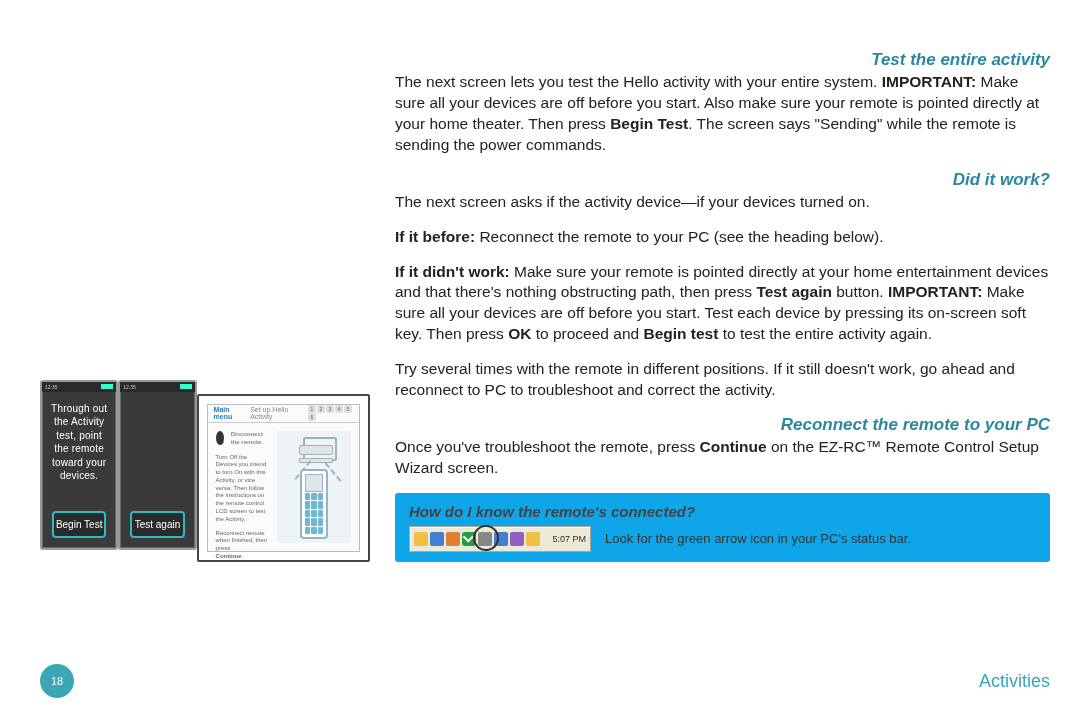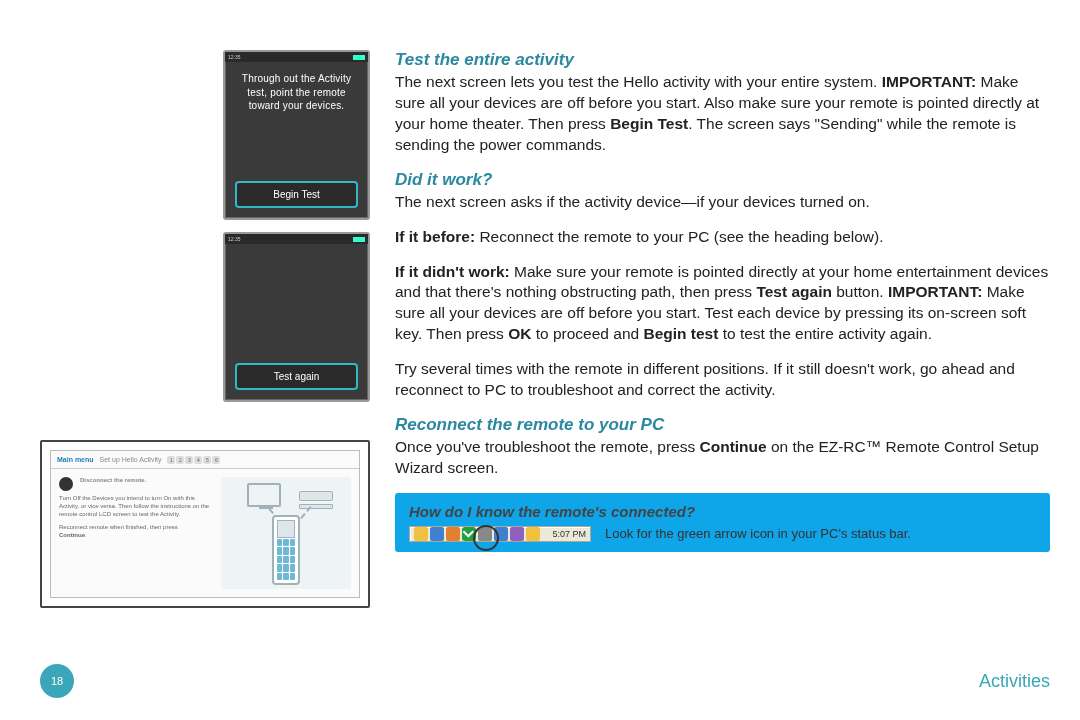--- a/index.html
+++ b/index.html
@@ -6,21 +6,21 @@
   body {
     font-family: Arial, Helvetica, sans-serif;
     background: #fff;
     width: 1080px;
     height: 720px;
     position: relative;
     padding: 50px 30px 0 40px;
     color: #222;
   }
   .layout { display: flex; gap: 25px; }
-  .left-col { width: 330px; flex-shrink: 0; display: flex; flex-direction: column; align-items: flex-end; }
+  .left-col { width: 330px; flex-shrink: 0; display: flex; flex-direction: row; align-items: flex-end; }
   .right-col { flex: 1; }
   .remote-screen {
     width: 147px;
     height: 170px;
     background: #3a3a3a;
     border: 2px solid #999;
     border-radius: 3px;
     position: relative;
     margin-bottom: 12px;
     box-shadow: 0 0 0 1px #666 inset;
@@ -112,20 +112,21 @@
     content: ''; position: absolute; bottom: -3px; left: 2px;
     width: 0; height: 0; border: 3px solid transparent; border-top-color: #333;
   }
 
   h3.section {
     color: #2a88a0;
     font-style: italic;
     font-weight: bold;
     font-size: 17px;
     margin-bottom: 2px;
+    text-align: right;
   }
   .body-text {
     font-size: 15.5px;
     line-height: 1.35;
     margin-bottom: 14px;
   }
   .body-text b { font-weight: bold; }
 
   .callout {
     background: #0ea5e9;
@@ -139,21 +140,21 @@
   .callout-title {
     color: #444;
     font-style: italic;
     font-weight: bold;
     font-size: 15px;
     flex: 1;
   }
   .tray {
     background: #ece9d8;
     border: 1px solid #aca899;
-    height: 16px;
+    height: 26px;
     width: 182px;
     display: flex;
     align-items: center;
     padding: 0 4px;
     gap: 2px;
     font-size: 9px;
     box-shadow: inset 1px 1px 0 #fff;
   }
   .tray-icon { width: 14px; height: 14px; border-radius: 2px; }
   .ti-y { background: #f0c040; }

